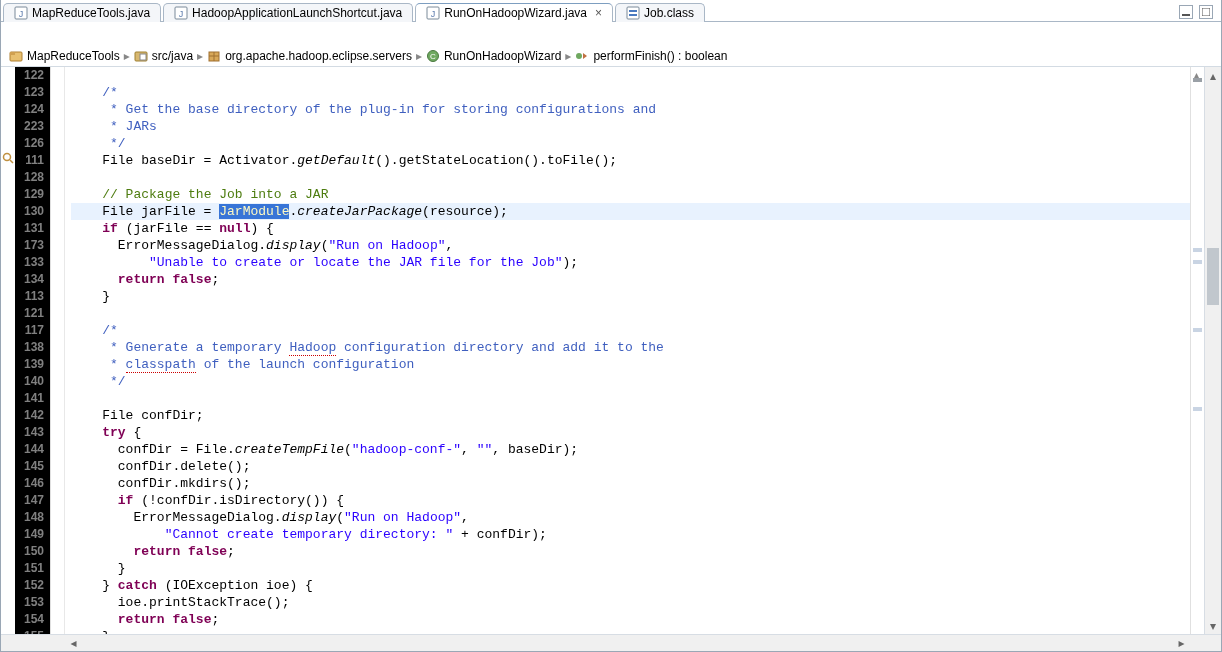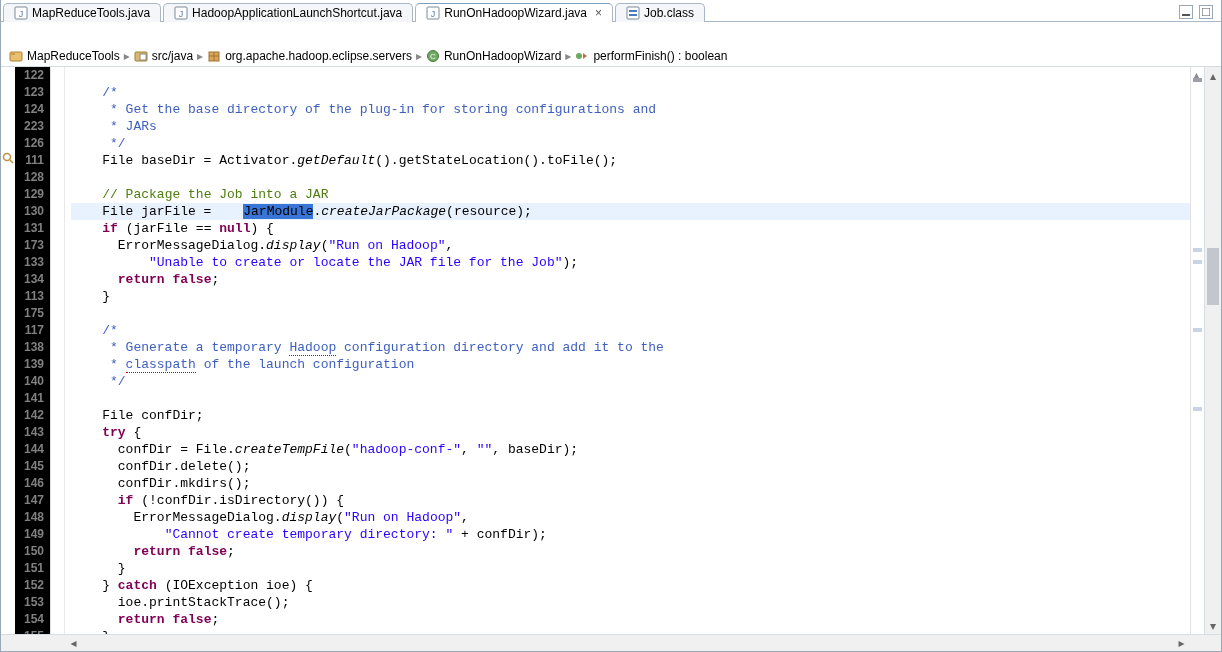--- a/index.html
+++ b/index.html
@@ -22,21 +22,21 @@
   .code { flex: 1; font-family: Consolas, "Courier New", monospace; font-size: 13px; white-space: pre; overflow: hidden; padding-left: 6px; position: relative; }
   .code-line { height: 17px; line-height: 17px; }
   .gutter-linenums .ln { height: 17px; line-height: 17px; }
   .gutter-markers .mk { height: 17px; line-height: 17px; display: flex; align-items: center; justify-content: center; }
   .hl-line { background: #e8f2fe; }
   .c-comment { color: #4d7c0f; font-family: Liberation Mono, monospace; }
   .c-doc { color: #3f5fbf; }
   .c-kw { color: #7f0055; font-weight: bold; }
   .c-str { color: #2a00ff; }
   .c-ital { font-style: italic; }
-  .c-sel { background: #3875d7; color: #000000; margin-left: 24px; }
+  .c-sel { background: #3875d7; color: #fef9c3; }
   .c-wavy { border-bottom: 1px dotted #c00; }
   .vscroll { width: 17px; background: #f0f0f0; border-left: 1px solid #d7dde4; position: relative; }
   .vscroll .thumb { position: absolute; left: 2px; right: 2px; background: #c1c7cd; }
   .vscroll .arrow { width: 100%; height: 17px; display: flex; align-items: center; justify-content: center; color: #666; cursor: pointer; }
   .overview { width: 14px; background: #fff; border-left: 1px solid #e0e0e0; position: relative; }
   .overview .ov-mark { position: absolute; left: 2px; right: 2px; height: 4px; }
   .hscroll { height: 17px; background: #f0f0f0; border-top: 1px solid #d7dde4; display: flex; }
   .hscroll .harrow { width: 17px; display: flex; align-items: center; justify-content: center; color: #666; cursor: pointer; }
   .sidefold { width: 14px; border-right: 1px solid #e8e8e8; background: #fff; }
   .sidefold .mk { height: 17px; }
@@ -202,21 +202,21 @@
         <div class="ln">126</div>
         <div class="ln">111</div>
         <div class="ln">128</div>
         <div class="ln">129</div>
         <div class="ln">130</div>
         <div class="ln">131</div>
         <div class="ln">173</div>
         <div class="ln">133</div>
         <div class="ln">134</div>
         <div class="ln">113</div>
-        <div class="ln">175</div>
+        <div class="ln">121</div>
         <div class="ln">117</div>
         <div class="ln">138</div>
         <div class="ln">139</div>
         <div class="ln">140</div>
         <div class="ln">141</div>
         <div class="ln">142</div>
         <div class="ln">143</div>
         <div class="ln">144</div>
         <div class="ln">145</div>
         <div class="ln">146</div>

